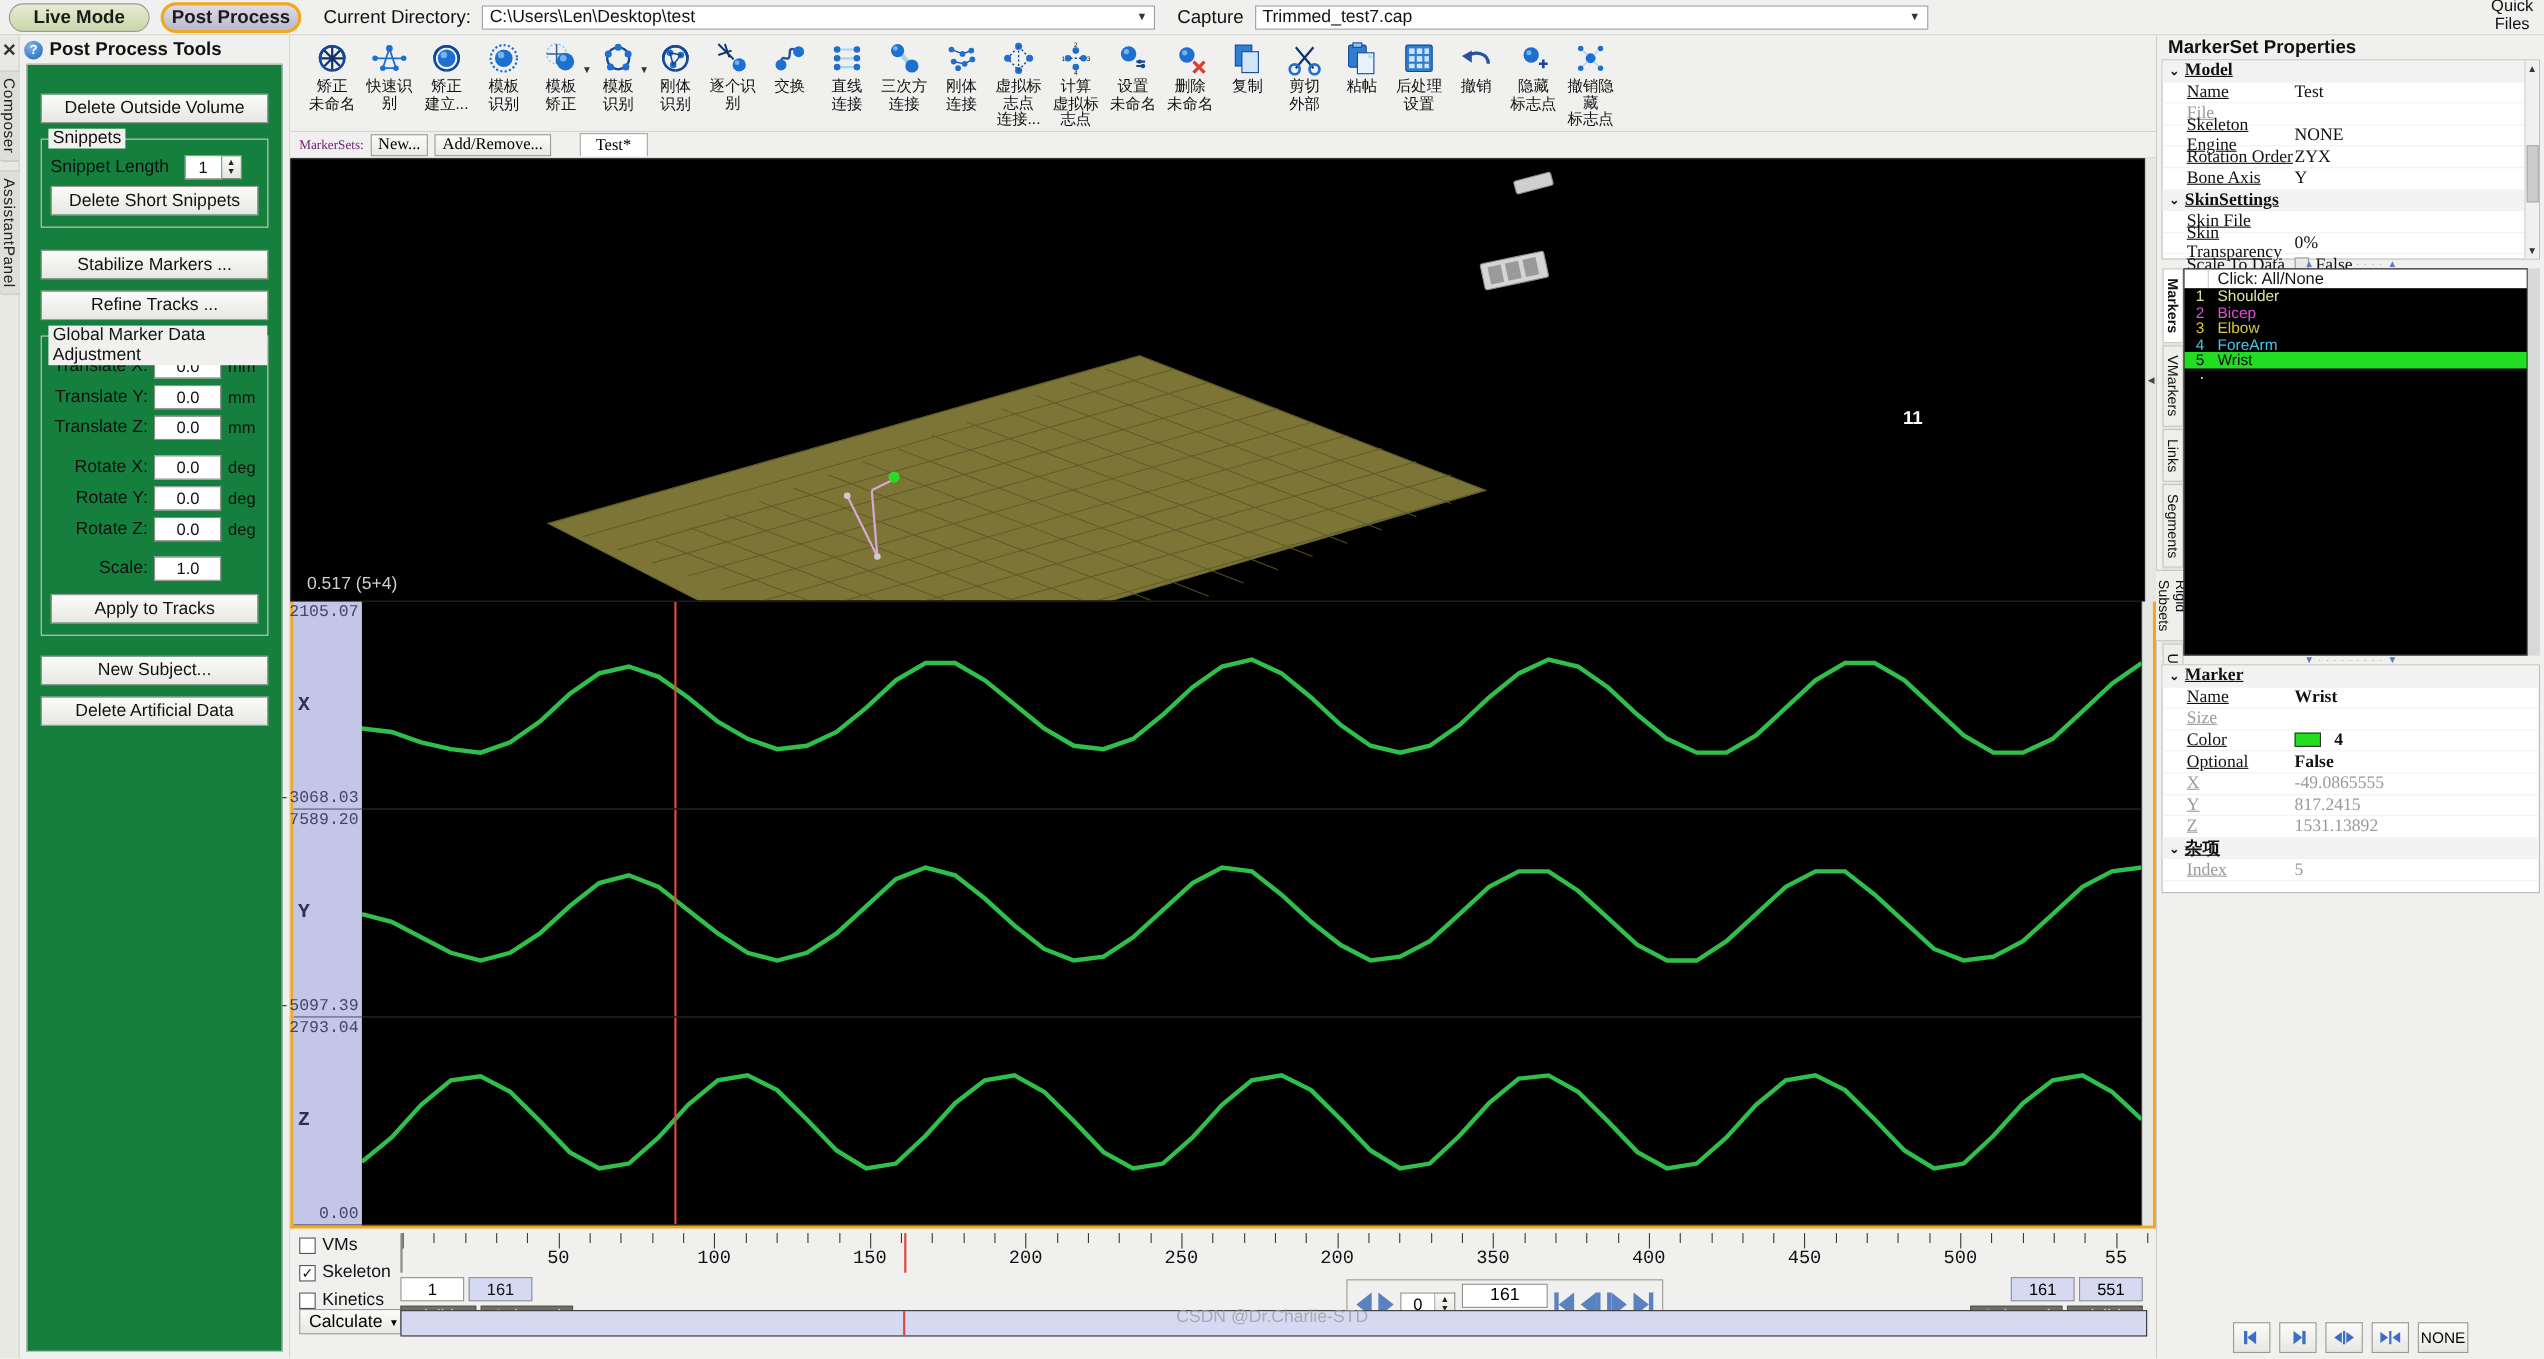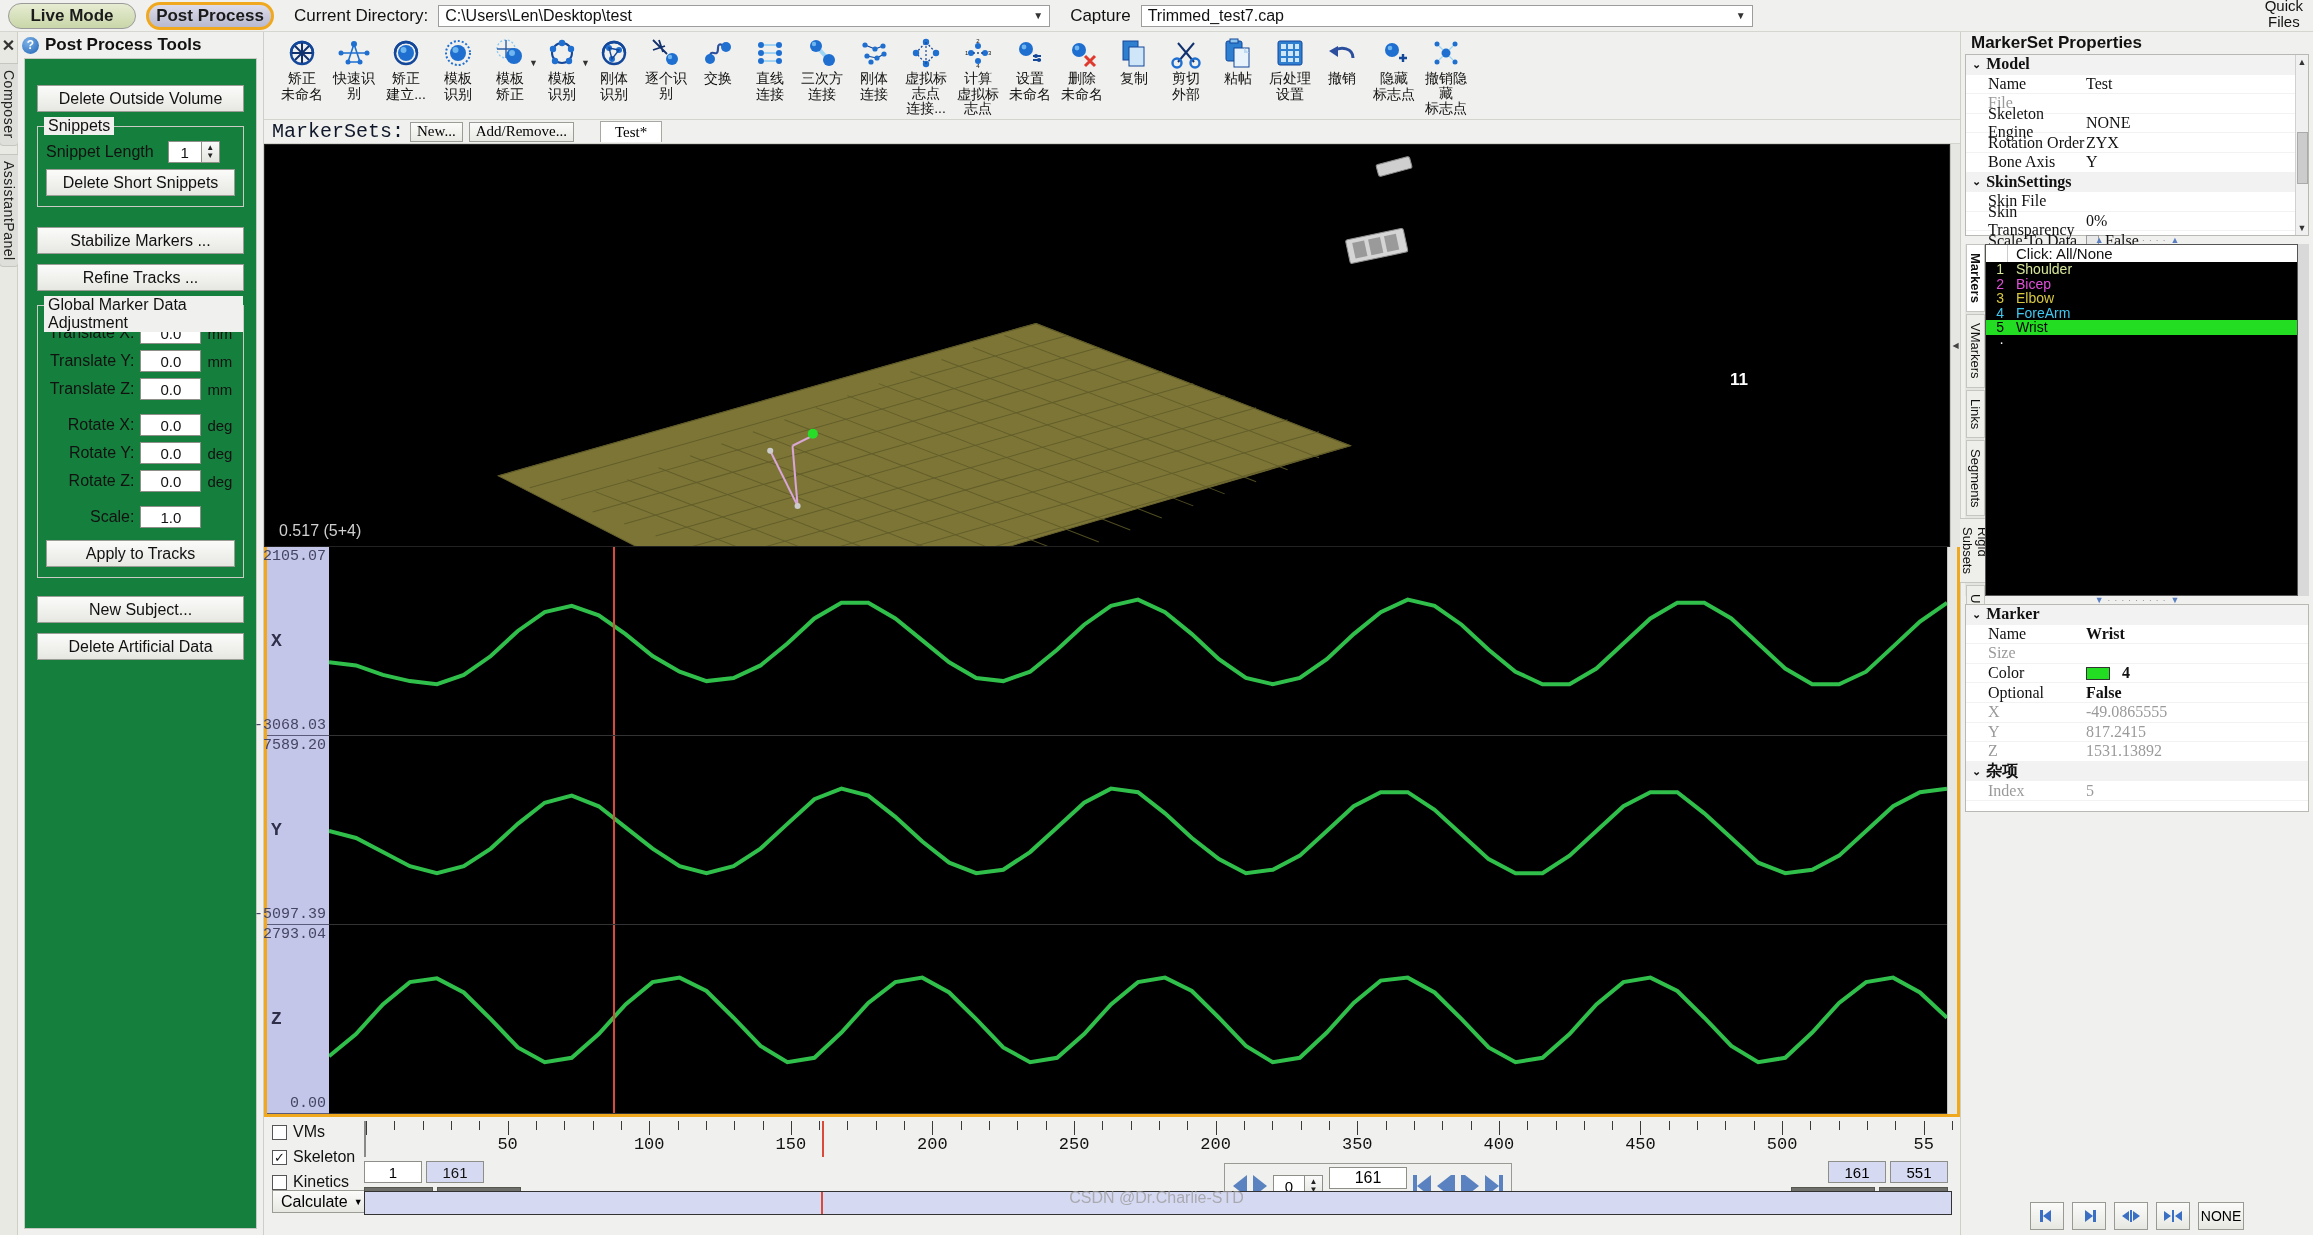--- a/index.html
+++ b/index.html
@@ -82,21 +82,21 @@
   .toolbar { height:88px; display:flex; align-items:flex-start; padding:4px 0 0 12px; background:#f0f0ee;
      border-bottom:1px solid #d4d4ce; overflow:hidden; }
   .tbtn { width:52px; display:flex; flex-direction:column; align-items:center; gap:1px; position:relative; flex:0 0 auto; }
   .tbtn .ic { width:34px; height:34px; display:flex; align-items:center; justify-content:center; }
   .tbtn .tl { font-size:14px; color:#111; text-align:center; line-height:1.05; }
   .tbtn .drop { position:absolute; right:-2px; top:22px; font-size:9px; color:#333; }
 
   
   .msbar { height:24px; display:flex; align-items:center; gap:6px; padding-left:8px; background:#f0f0ee;
      border-bottom:1px solid #d4d4ce; }
-  .msbar .l { font-family:Liberation Mono, monospace; font-size:20px; color:#0f172a; }
+  .msbar .l { font-family:Liberation Serif, serif; font-size:12px; color:#701a75; }
   .msbtn { height:20px; border:1px solid #9c9c96; background:linear-gradient(#fbfbfa,#e9e9e4);
      font-family:"Liberation Serif", serif; font-size:15px; padding:0 6px; display:flex; align-items:center; }
   .mstab { height:21px; margin-left:20px; background:#fff; border:1px solid #a8a8a2; border-bottom:none;
      font-family:"Liberation Serif", serif; font-size:15px; padding:0 14px; display:flex; align-items:center; }
 
   
   .viewwrap { flex:0 0 auto; height:403px; position:relative; display:flex; }
   .viewport { flex:1; background:#000; position:relative; overflow:hidden; border:1px solid #222; }
   .vp-scroll { width:10px; background:#e6e6e2; border-left:1px solid #c5c5bf; display:flex; flex-direction:column;
      align-items:center; justify-content:center; }
@@ -158,21 +158,21 @@
   .rightrange { position:absolute; right:12px; top:44px; display:flex; gap:4px; }
   .rightsel { position:absolute; right:12px; top:70px; display:flex; gap:4px; }
 
   
   .rightpanel { width:353px; background:#f0f0ee; border-left:1px solid #cfcfc8; display:flex; flex-direction:column; }
   .rp-title { height:22px; font-weight:bold; font-size:17px; padding-left:10px; color:#111; display:flex; align-items:center; }
   .proptable { border:1px solid #b9b9b3; background:#fff; margin:0 4px; flex:0 0 auto; display:flex; }
   .proptable .cols { flex:1; }
   .prow { display:flex; height:19.6px; align-items:center; border-bottom:1px solid #f2f2f2;
      font-family:"Liberation Serif", serif; font-size:16px; color:#111; }
-  .prow .k { width:120px; padding-left:22px; }
+  .prow .k { width:120px; padding-left:22px;text-decoration:underline; }
   .prow .v { flex:1; }
   .prow.grp { font-weight:bold; background:#f2f2f2; padding-left:6px; display:flex; gap:5px; }
   .prow.grp .k { width:auto; padding-left:0; }
   .prow .dim { color:#9a9a9a; }
   .prow .cbx { width:13px; height:13px; border:1px solid #9a9a9a; background:#e8e8e8; display:inline-block;
      vertical-align:-2px; margin-right:6px; }
   .psb { width:13px; background:#f0f0f0; border-left:1px solid #d0d0d0; display:flex; flex-direction:column;
      align-items:center; justify-content:space-between; padding:2px 0; font-size:9px; color:#333; }
   .psb .thumb { width:11px; height:52px; background:#ccc; border:1px solid #aaa; margin-top:26px; }
   .splitter { height:8px; display:flex; align-items:center; justify-content:center; gap:4px; color:#5a7fc0; font-size:9px; }

